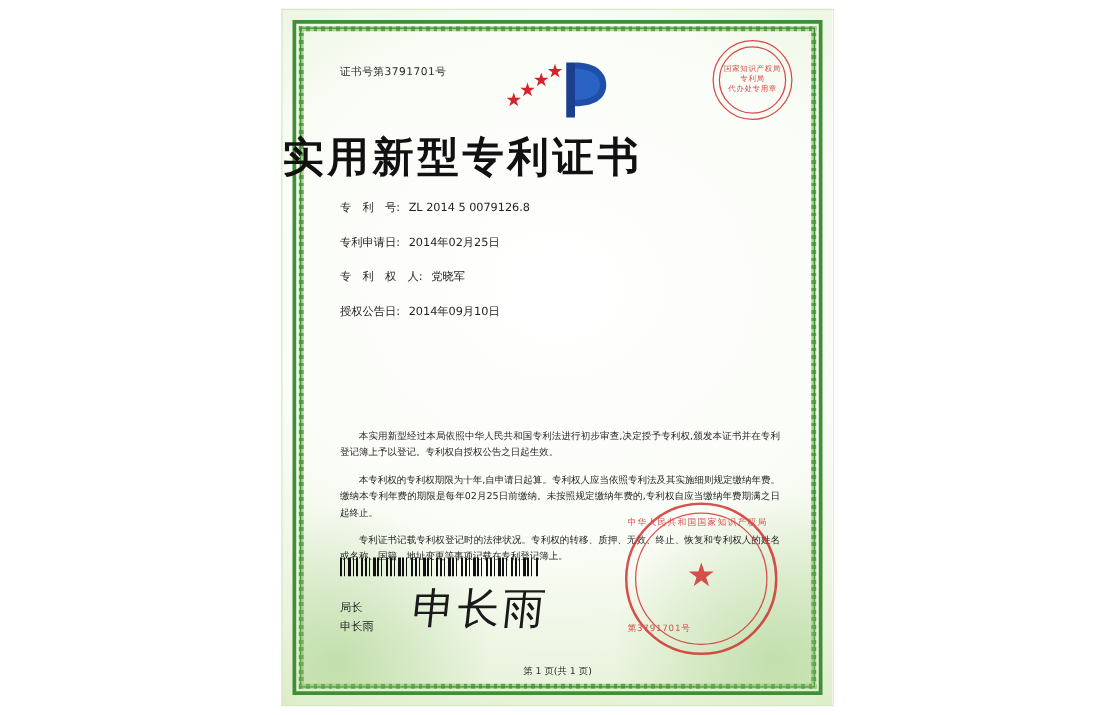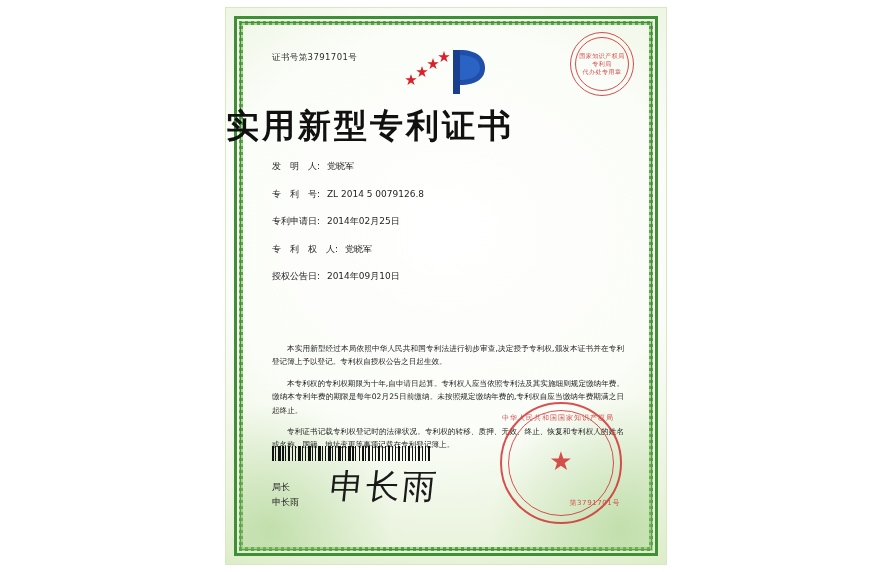--- a/index.html
+++ b/index.html
@@ -225,21 +225,21 @@
     position: absolute;
     left: 0; right: 0;
     top: 9px;
     font-size: 7px;
     letter-spacing: 1px;
   }
   .seal-main .code {
     position: absolute;
     left: 0; right: 0;
     bottom: 14px;
-    text-align: right;
+    text-align: left;
     font-size: 7px;
     letter-spacing: .6px;
   }
 
   .page-foot {
     position: absolute;
     left: 0; right: 0;
     bottom: 22px;
     text-align: center;
     font-size: 7.5px;
@@ -279,24 +279,20 @@
       <div>国家知识产权局</div>
       <div>专利局</div>
       <div>代办处专用章</div>
     </div>
   </div>
 
   <div class="title">实用新型专利证书</div>
 
   <div class="fields">
     <div class="field-row">
-      <span class="field-label">发　明　人:</span>
-      <span class="field-value">党晓军</span>
-    </div>
-    <div class="field-row">
       <span class="field-label">专　利　号:</span>
       <span class="field-value">ZL 2014 5 0079126.8</span>
     </div>
     <div class="field-row">
       <span class="field-label">专利申请日:</span>
       <span class="field-value">2014年02月25日</span>
     </div>
     <div class="field-row">
       <span class="field-label">专　利　权　人:</span>
       <span class="field-value">党晓军</span>
@@ -321,13 +317,14 @@
   </div>
   <div class="sign-script">申长雨</div>
 
   <div class="seal-main">
     <div class="ring2"></div>
     <div class="arc">中华人民共和国国家知识产权局</div>
     <div class="star">★</div>
     <div class="code">第3791701号</div>
   </div>
 
+  <div class="page-foot">第 1 页(共 1 页)</div>
 </div>
 
 </body></html>

